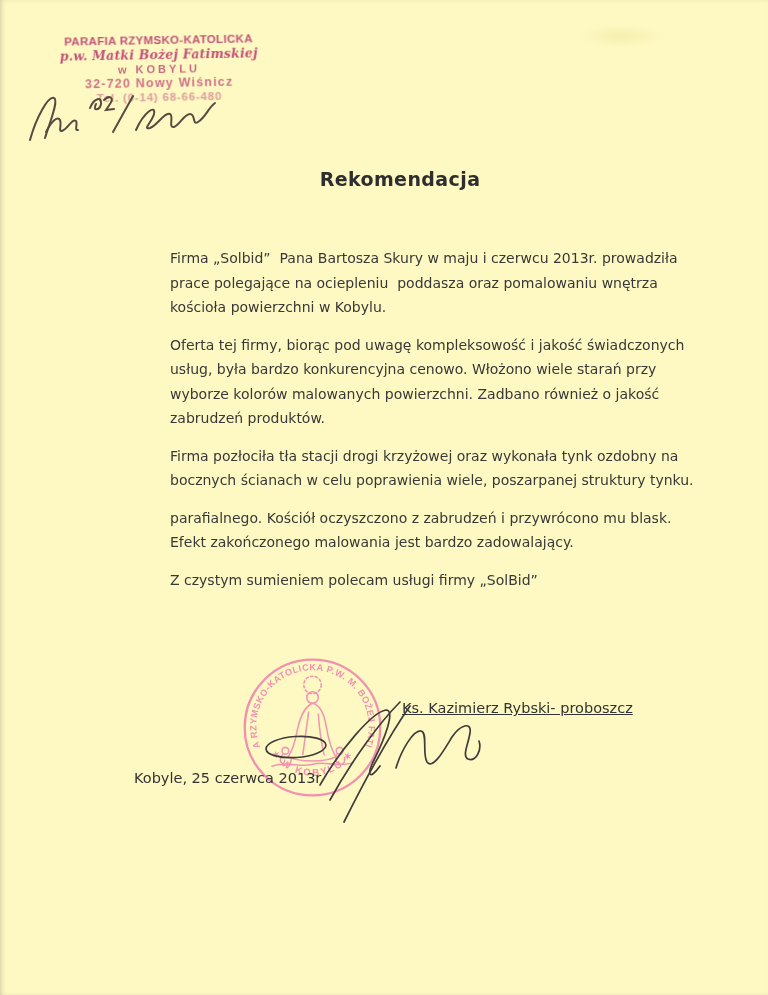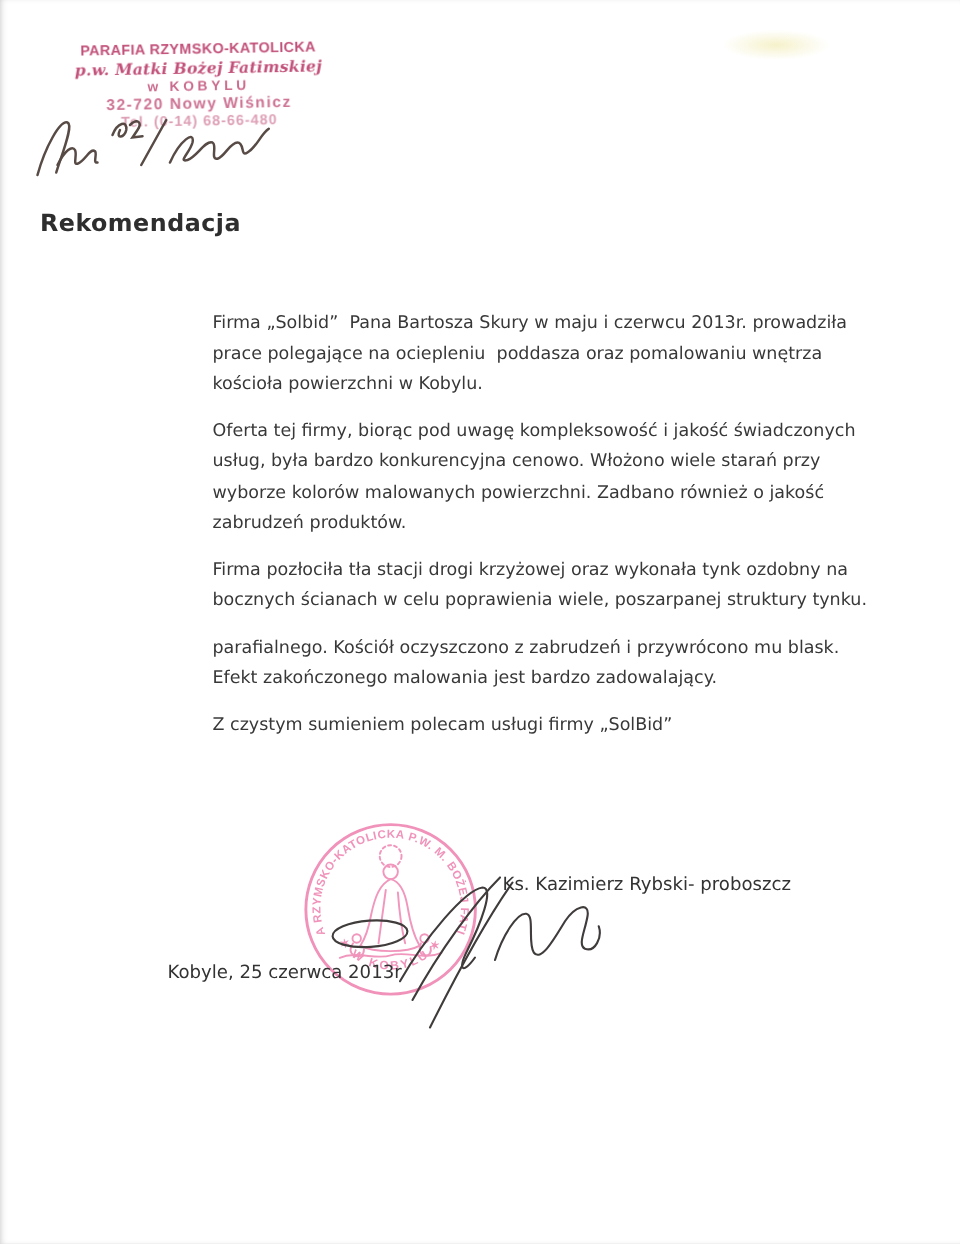--- a/index.html
+++ b/index.html
@@ -1,18 +1,18 @@
 <!DOCTYPE html>
 <html><head>
 <meta charset="utf-8">
 <style>
   html,body{margin:0;padding:0;}
   body{background:#e8e8e8;font-family:"DejaVu Sans",sans-serif;}
   .scan{
-    position:relative;width:768px;height:995px;background:#ffffff;
+    position:relative;width:768px;height:995px;background:#fef9c3;
     overflow:hidden;box-shadow:inset 3px 0 6px -3px rgba(0,0,0,.25);
   }
   
   .smudge{
     position:absolute;left:578px;top:24px;width:86px;height:24px;
     background:radial-gradient(closest-side,rgba(238,230,160,.55),rgba(238,230,160,0));
     border-radius:50%;
   }
   
   .top-stamp{
@@ -20,31 +20,31 @@
     color:#c2517a;transform:rotate(-1deg);filter:blur(.2px);
   }
   .top-stamp .ts-l{margin:0 0 1px 0;white-space:nowrap;}
   .ts-l1{font:700 11.5px "Liberation Sans",sans-serif;letter-spacing:.3px;}
   .ts-l2{font:italic 700 12.5px "DejaVu Serif",serif;letter-spacing:.2px;}
   .ts-l3{font:700 11px "Liberation Sans",sans-serif;letter-spacing:3px;opacity:.85;}
   .ts-l4{font:700 12.5px "Liberation Sans",sans-serif;letter-spacing:1.2px;opacity:.8;}
   .ts-l5{font:700 11.5px "Liberation Sans",sans-serif;letter-spacing:.8px;opacity:.55;}
   .hand-svg{position:absolute;}
   .doc-title{
-    position:absolute;left:0;top:168px;width:768px;text-indent:32px;
+    position:absolute;left:0;top:168px;width:768px;text-align:center;text-indent:32px;
     font-size:19px;font-weight:700;color:#2e2e2e;letter-spacing:.4px;
   }
   .text-flow{
     position:absolute;left:134px;top:246px;width:560px;
     font-size:14px;line-height:24.5px;color:#383838;margin-left:36px;
   }
   .para{margin:0 0 13px 0;}
   .line{white-space:pre;}
   .priest-line{
-    position:absolute;left:402px;top:700px;font-size:14.5px;color:#333;white-space:pre;
+    position:absolute;left:402px;top:700px;font-size:14.5px;color:#333;white-space:pre;text-decoration:underline;
   }
   .date-line{
     position:absolute;left:134px;top:770px;font-size:14.5px;color:#333;white-space:pre;text-align:center;
   }
   .round-stamp{position:absolute;left:235px;top:650px;opacity:.85;filter:blur(.2px);}
   .round-stamp text{
     font-family:"Liberation Sans",sans-serif;font-weight:700;fill:#ee7fae;
   }
   .arc-top{font-size:9.5px;letter-spacing:.5px;}
   .arc-bottom{font-size:10px;letter-spacing:2px;}

